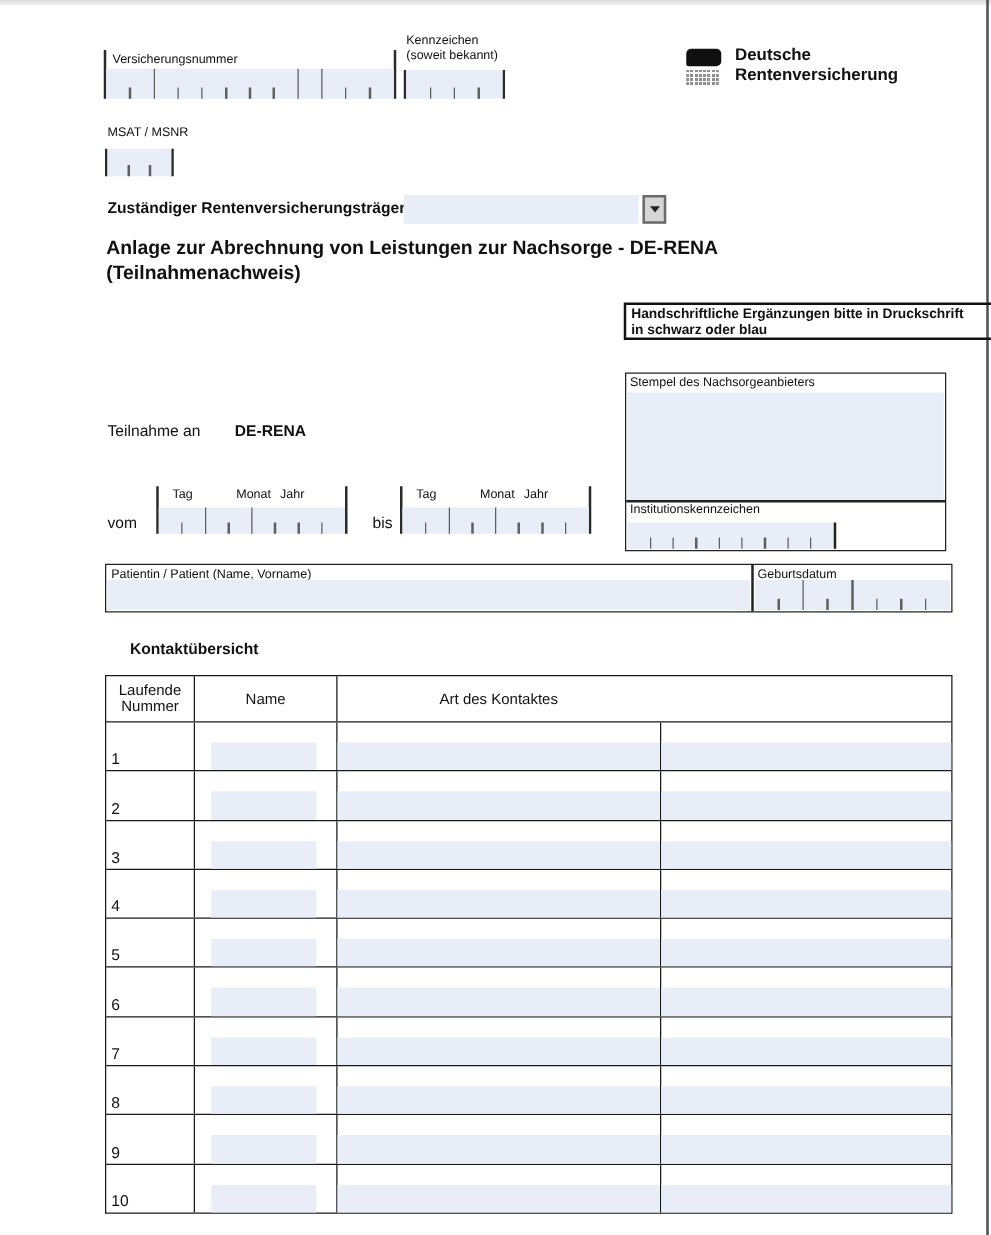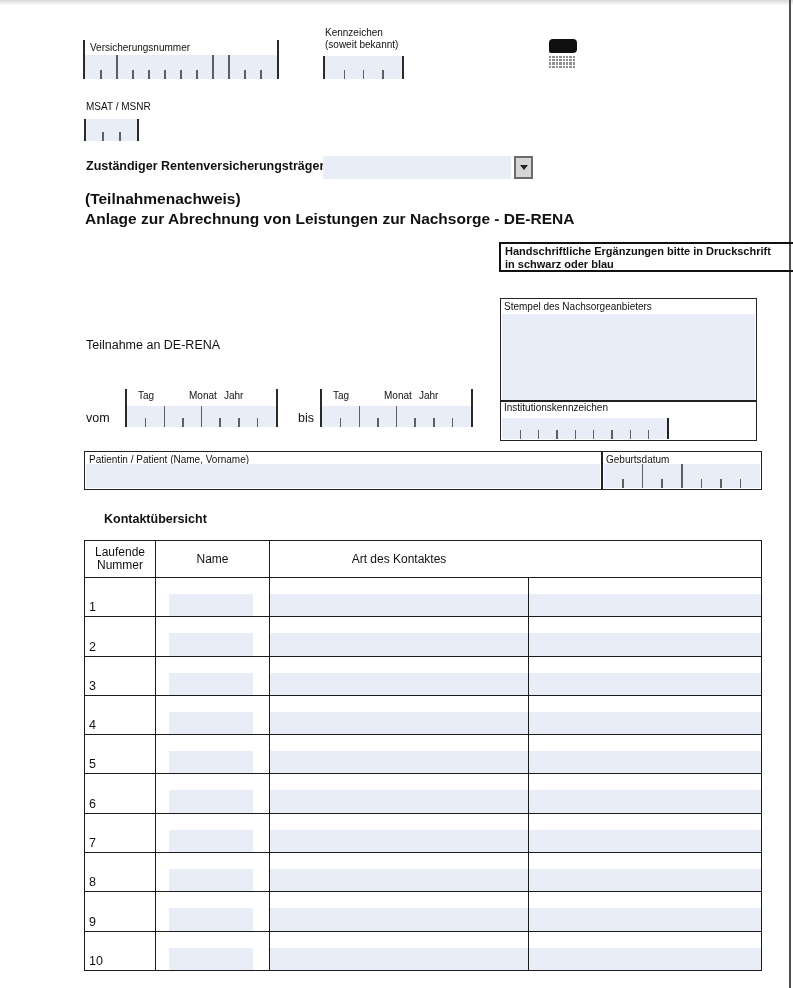--- a/index.html
+++ b/index.html
@@ -20,21 +20,21 @@
   .seg-field { background:#e9edf8; display:flex; }
   .seg-cell { flex:1; position:relative; }
   .seg-cell.sep-short::after { content:""; position:absolute; right:-0.75px; bottom:0;
     width:1.5px; height:9px; background:#5f5f5f; }
   .seg-cell.sep-tall::after { content:""; position:absolute; right:-0.75px; top:0; bottom:0;
     width:1.5px; background:#5f5f5f; }
 
   .lbl-s  { font-size:10px; line-height:11.5px; color:#111; }
 
   
-  .vsnr-wrap   { left:83px; top:40px; width:196px; height:39px; }
+  .vsnr-wrap   { left:83px; top:40px; width:234px; height:39px; }
   .vsnr-label  { padding:2px 0 0 5px; }
   .vsnr-field  { position:absolute; left:0; right:0; bottom:0; height:24px; }
   .kennz-label { left:325px; top:27px; }
   .kennz-wrap  { left:323px; top:56px; width:81px; height:23px; }
   .kennz-field { height:100%; }
   .msat-label  { left:86px; top:101px; }
   .msat-wrap   { left:84px; top:119px; width:55px; height:22px; }
   .msat-field  { height:100%; }
 
   
@@ -65,21 +65,21 @@
   .stampbox { left:500px; top:298px; width:257px; height:143px; border:1.5px solid #222; }
   .stamp-label { position:absolute; left:3px; top:2px; }
   .stamp-fill  { position:absolute; left:1px; right:1px; top:15px; height:86px; background:#e9edf8; }
   .stamp-div   { position:absolute; left:0; right:0; top:101px; height:1.5px; background:#222; }
   .ik-label    { position:absolute; left:3px; top:103px; }
   .ik-field    { position:absolute; left:1px; top:119px; bottom:1px; width:165px; }
   .ik-endbar   { position:absolute; left:166px; top:119px; bottom:1px; width:2px; background:#222; }
 
   
   .teilnahme { left:86px; top:338px; font-size:12.5px; }
-  .teilnahme b { font-weight:normal; }
+  .teilnahme b { font-weight:bold;margin-left:24px; }
 
   
   .vom-label { left:86px; top:411px; font-size:12.5px; }
   .bis-label { left:298px; top:411px; font-size:12.5px; }
   .date-wrap { top:389px; width:153px; height:38px; }
   .date-wrap.vom { left:125px; }
   .date-wrap.bis { left:320px; }
   .date-labels { position:absolute; left:0; right:0; top:1px; height:14px; }
   .date-labels .dl { position:absolute; font-size:10px; }
   .dl.tag   { left:11px; }
@@ -143,39 +143,43 @@
     <div class="seg-field kennz-field">
         <div class="seg-cell sep-short"></div>
         <div class="seg-cell sep-short"></div>
         <div class="seg-cell sep-short"></div>
         <div class="seg-cell"></div>
       </div>
   </div>
 
   <div class="abs logo-black"></div>
   <div class="abs logo-grid"></div>
+  <div class="abs logo-text">
+    <div>Deutsche</div>
+    <div>Rentenversicherung</div>
+  </div>
 
   <div class="abs lbl-s msat-label">MSAT / MSNR</div>
   <div class="abs seg-wrap msat-wrap">
     <div class="seg-field msat-field">
         <div class="seg-cell sep-short"></div>
         <div class="seg-cell sep-short"></div>
         <div class="seg-cell"></div>
       </div>
   </div>
 
   <div class="abs traeger-label">Zuständiger Rentenversicherungsträger:</div>
   <div class="abs traeger-field"></div>
   <div class="abs traeger-btn">
     <div class="arrow"></div>
   </div>
 
   <div class="abs doc-title">
+    <div>Anlage zur Abrechnung von Leistungen zur Nachsorge - DE-RENA</div>
     <div>(Teilnahmenachweis)</div>
-    <div>Anlage zur Abrechnung von Leistungen zur Nachsorge - DE-RENA</div>
   </div>
 
   <div class="abs notice">
     <div>Handschriftliche Ergänzungen bitte in Druckschrift</div>
     <div>in schwarz oder blau</div>
   </div>
 
   <div class="abs stampbox">
     <div class="lbl-s stamp-label">Stempel des Nachsorgeanbieters</div>
     <div class="stamp-fill"></div>

